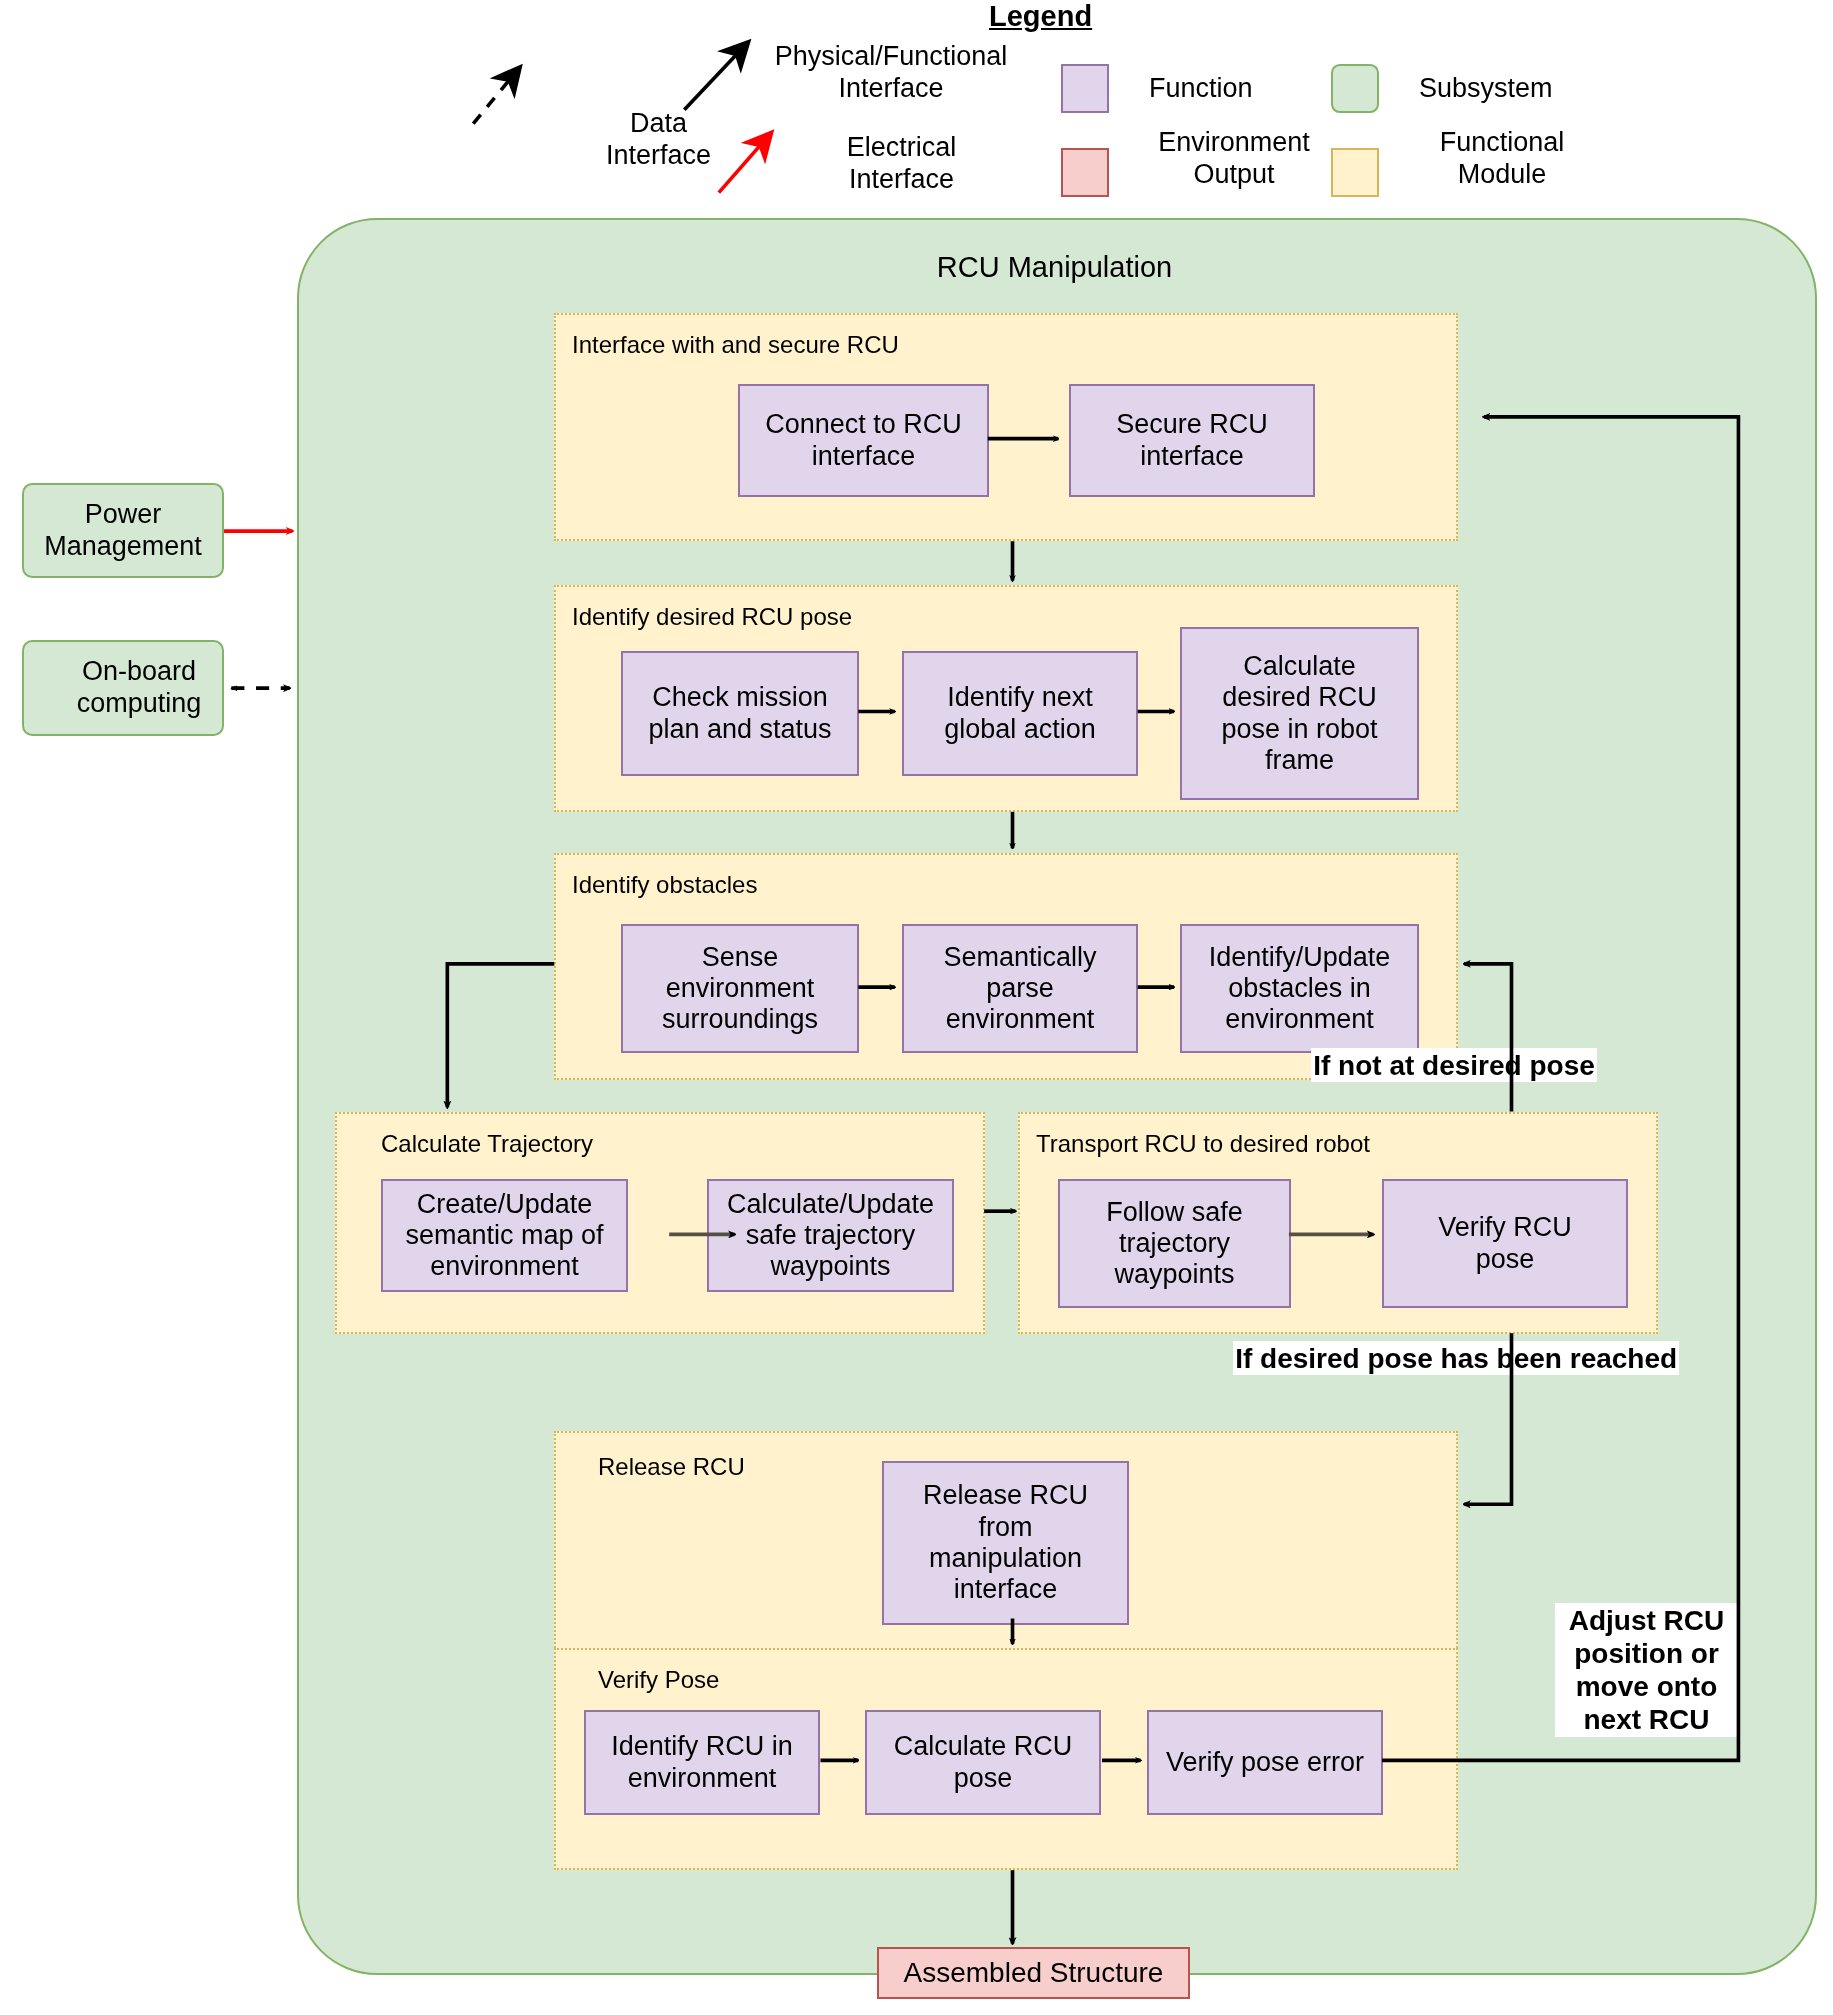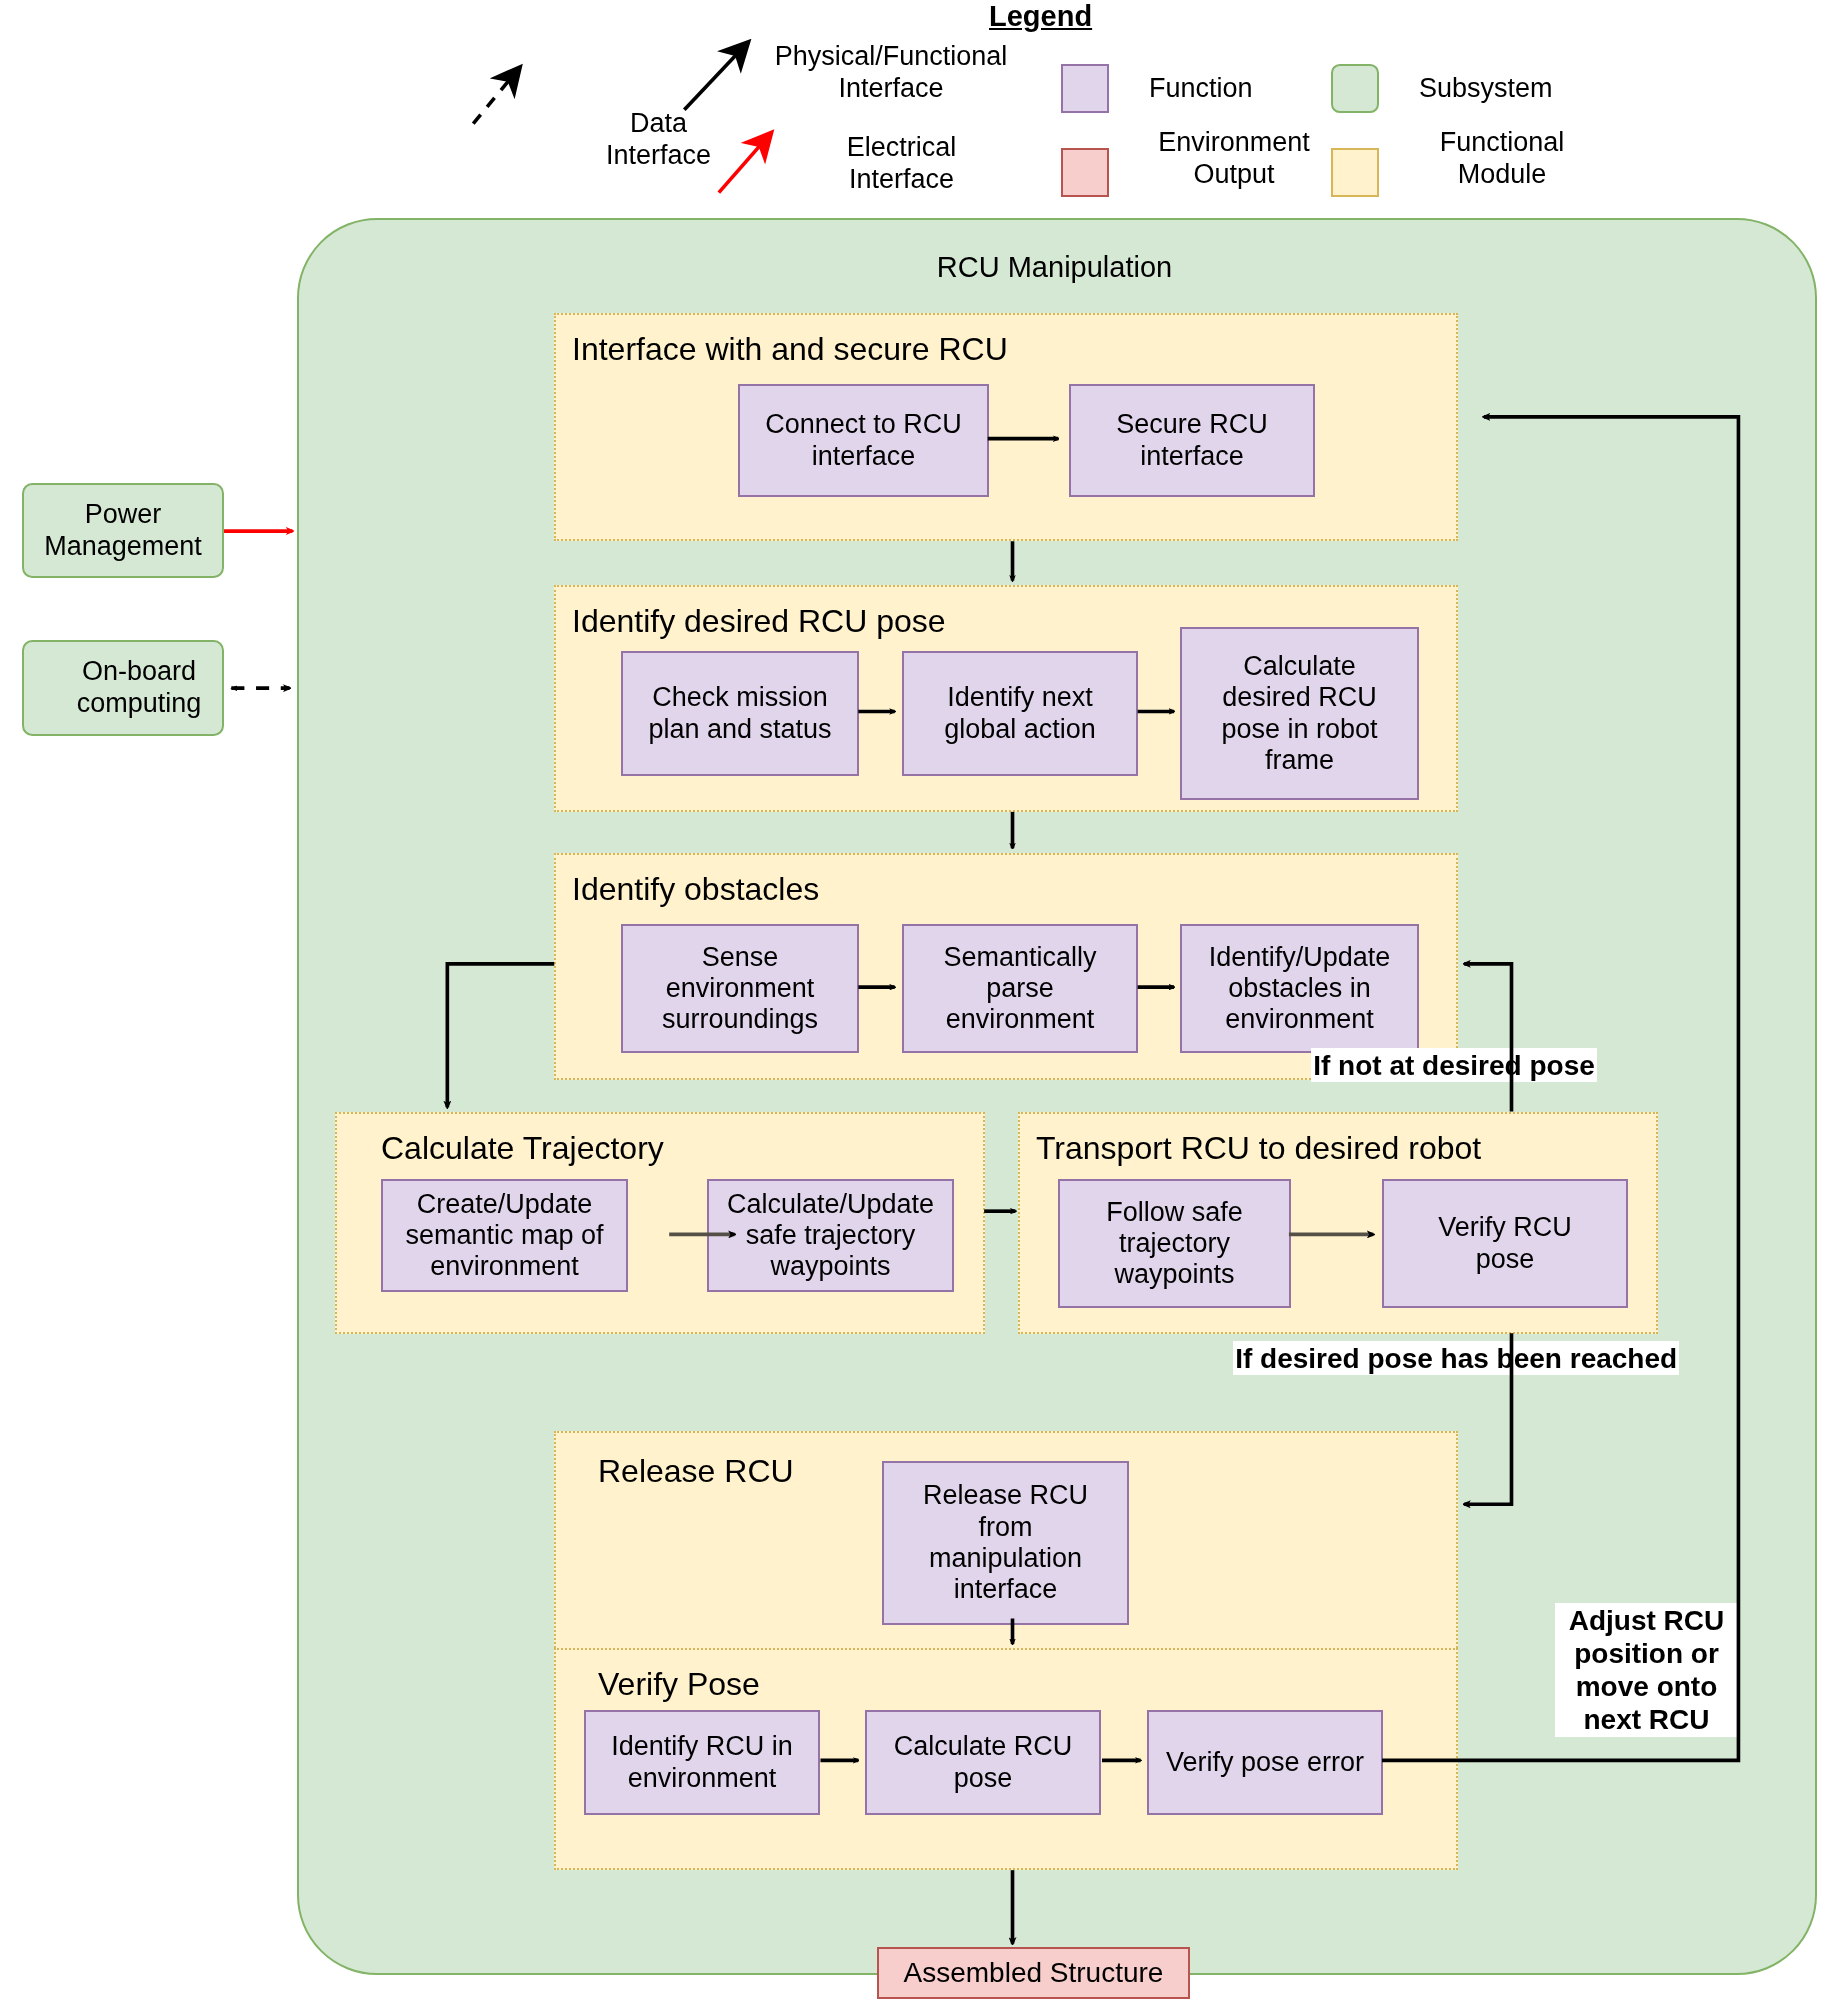--- a/index.html
+++ b/index.html
@@ -37,21 +37,21 @@
   .subsystem-title {
     font-size: 29px; color: #000; text-align: center; white-space: nowrap;
   }
 
   
   .fmodule {
     background: #fff2cc;
     border: 2.2px dotted #d6b656;
   }
   .fmodule-title {
-    position: absolute; font-size: 32px; color: #000; white-space: nowrap;
+    position: absolute; font-size: 24px; color: #000; white-space: nowrap;
   }
 
   
   .fn {
     position: absolute;
     background: #e1d5ec;
     border: 2.2px solid #9673a6;
     display: flex; align-items: center; justify-content: center;
     text-align: center;
     font-size: 27px; line-height: 1.16; color: #000;

